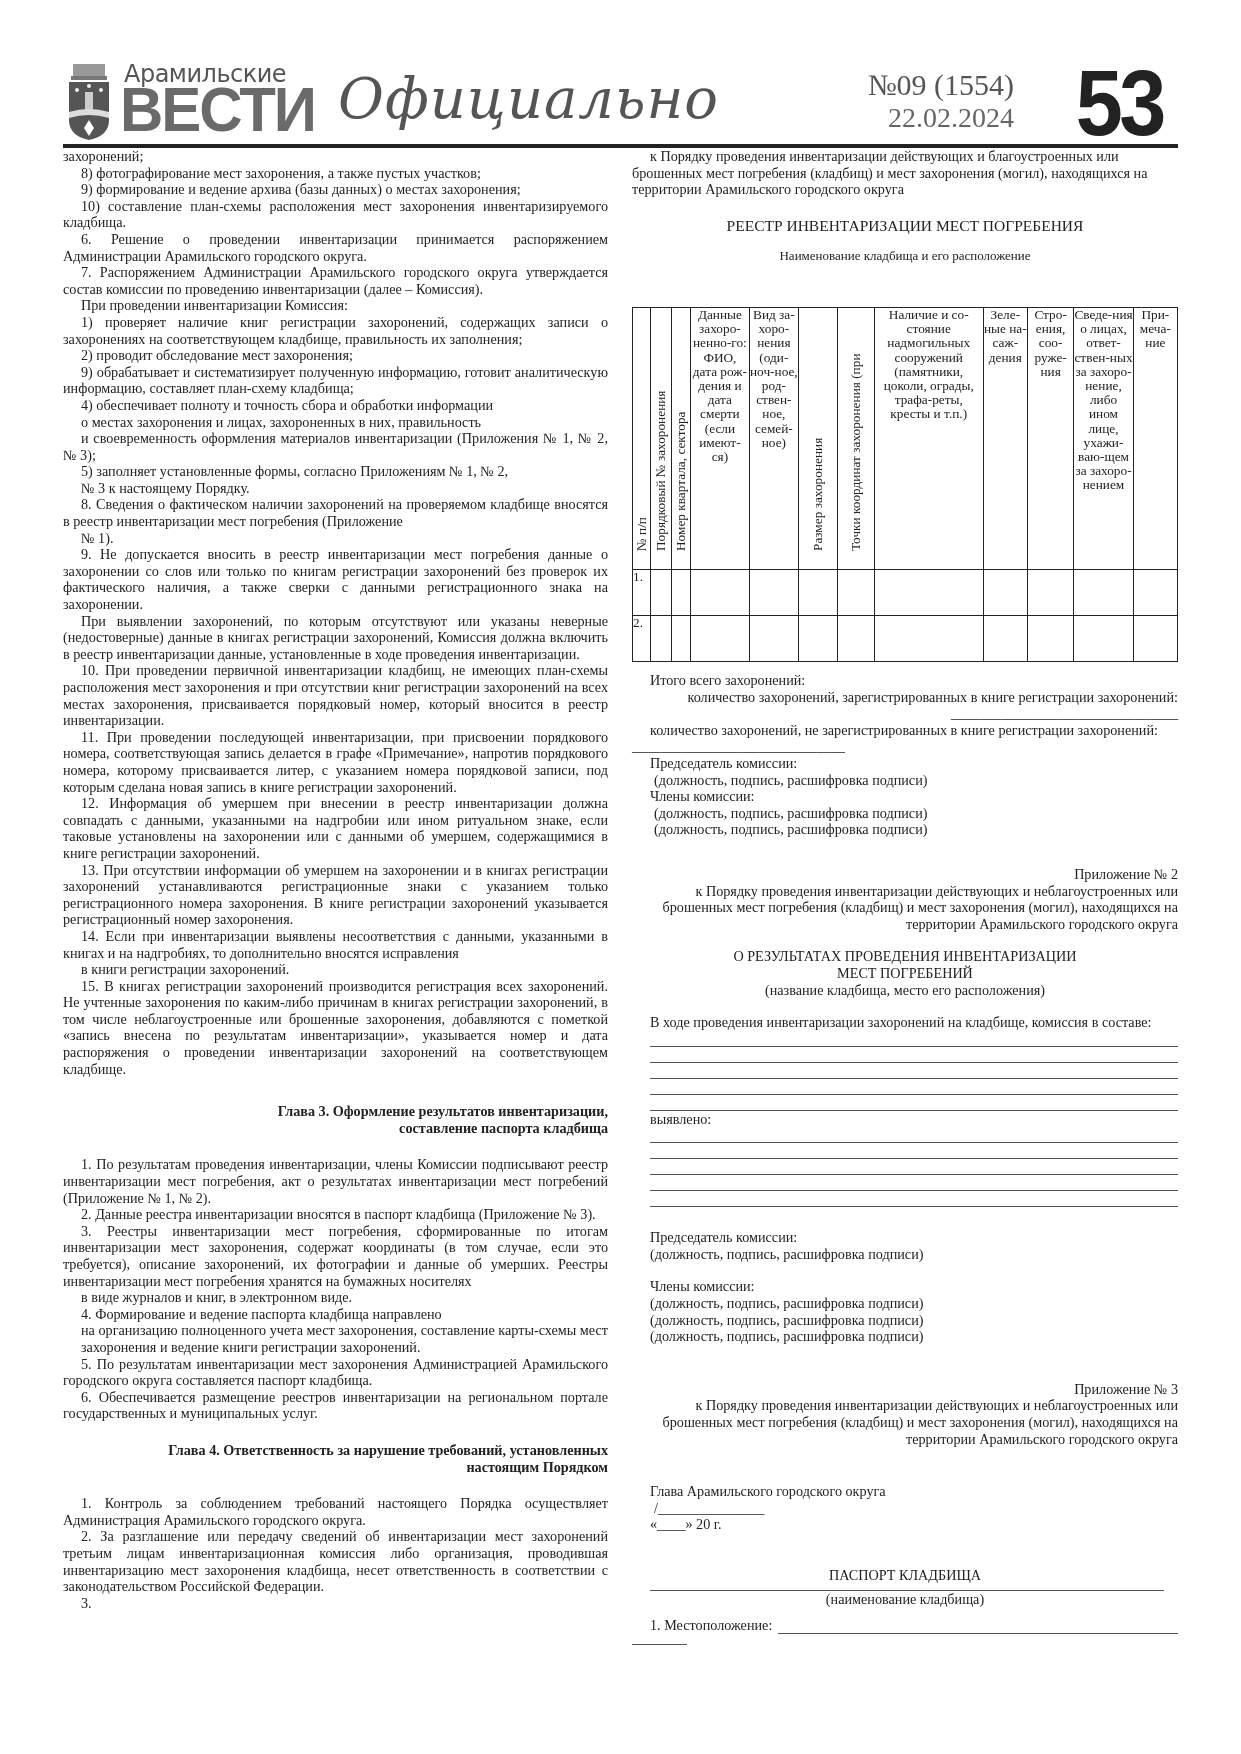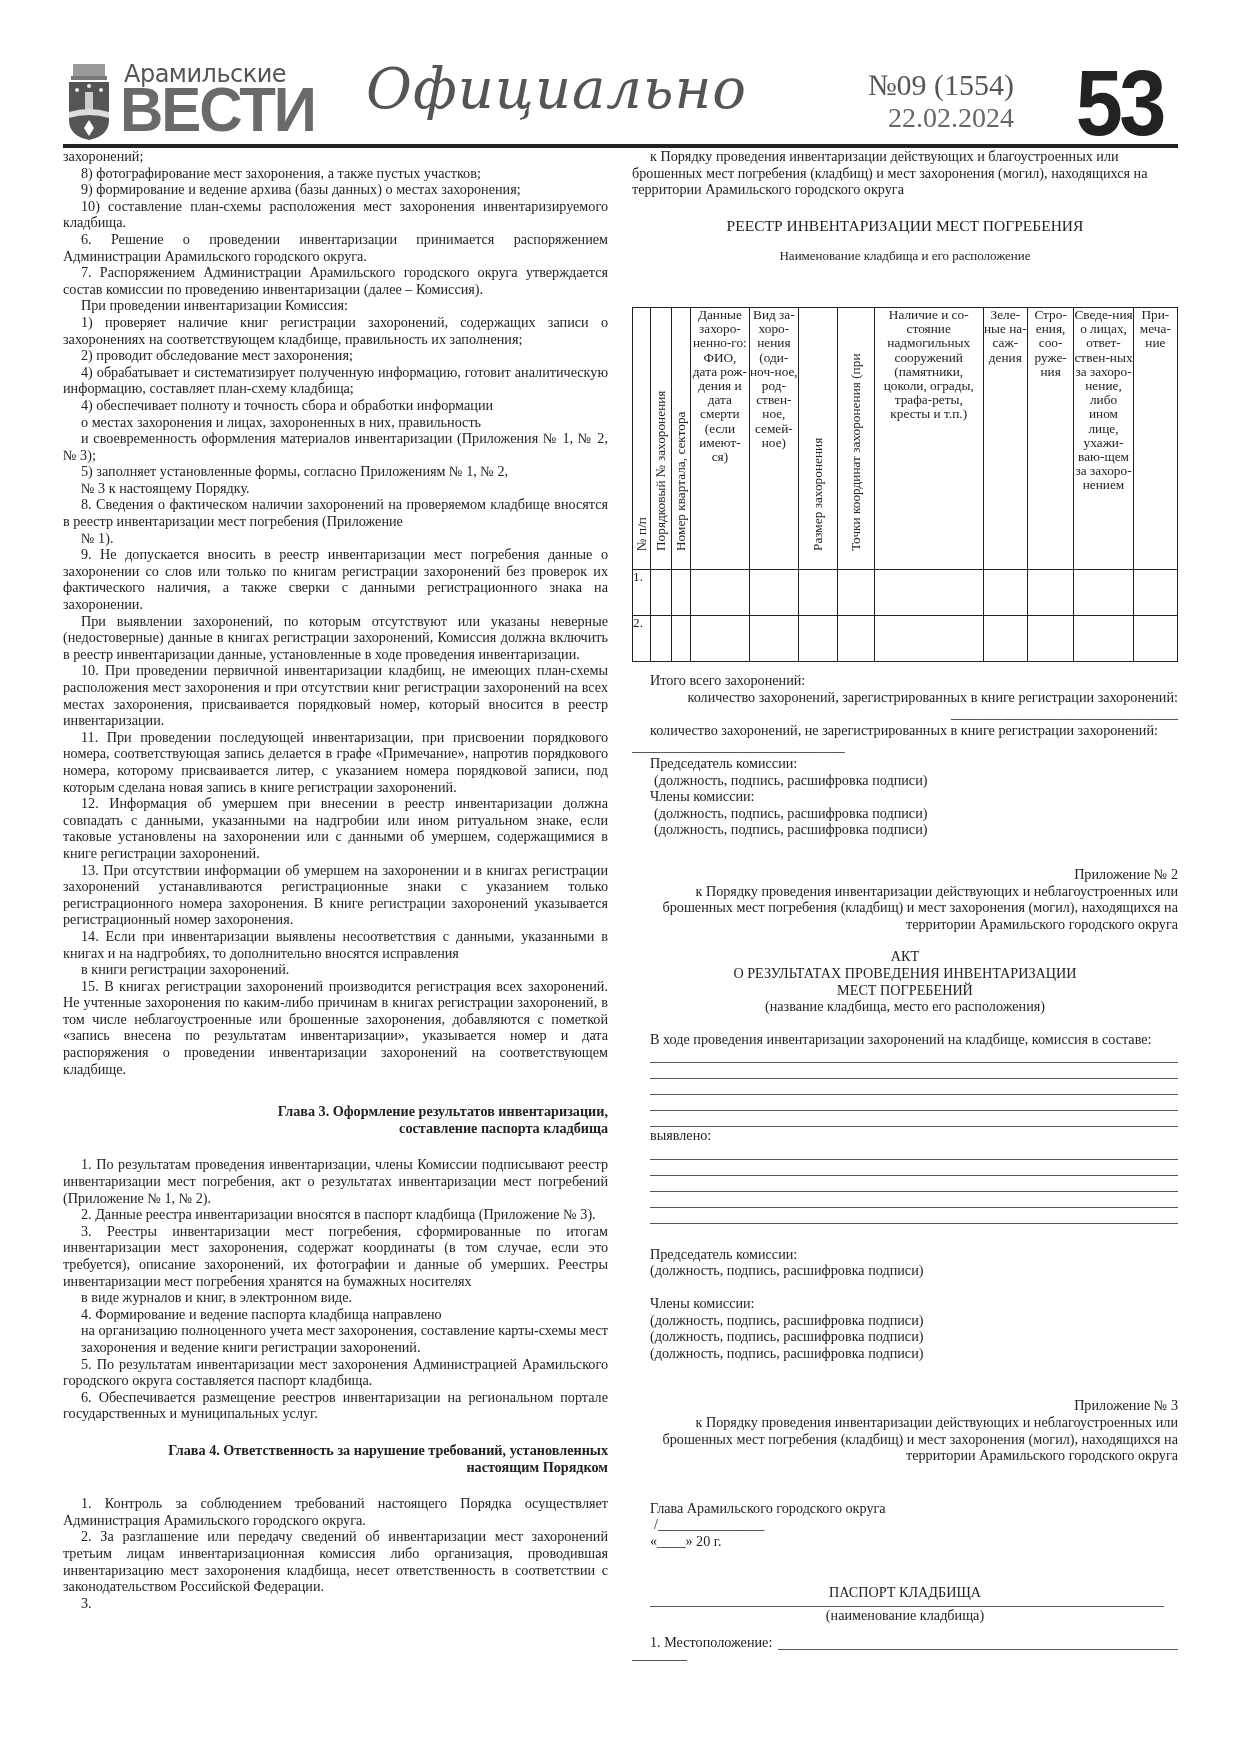--- a/index.html
+++ b/index.html
@@ -5,22 +5,22 @@
   html, body { margin:0; padding:0; background:#ffffff; }
   body { width:1241px; height:1754px; position:relative; overflow:hidden;
          font-family:"Liberation Serif","DejaVu Serif",serif; color:#222; }
   .masthead { position:absolute; left:0; top:0; width:1241px; height:148px; }
   .logo-crest { position:absolute; left:67px; top:62px; width:44px; height:80px; }
   .logo-top { position:absolute; left:124px; top:60px; font-family:"DejaVu Sans","Liberation Sans",sans-serif;
               font-size:24px; font-weight:normal; color:#555; letter-spacing:-0.5px; }
   .logo-big { position:absolute; left:120px; top:80px; font-family:"Liberation Sans","DejaVu Sans",sans-serif;
               font-size:60px; font-weight:bold; color:#6a6a6a; letter-spacing:-2px; line-height:60px;
               transform:scaleY(1.05); }
-  .section-title { position:absolute; left:338px; top:56px; font-family:"DejaVu Serif","Liberation Serif",serif;
-                   font-style:italic; font-size:56px; color:#555; letter-spacing:1px;margin-left:28px; }
+  .section-title { position:absolute; left:338px; top:66px; font-family:"DejaVu Serif","Liberation Serif",serif;
+                   font-style:italic; font-size:56px; color:#555; letter-spacing:1px; }
   .issue-no { position:absolute; left:868px; top:68px; font-size:30px; color:#555; }
   .issue-date { position:absolute; left:888px; top:102px; font-size:28px; color:#666; }
   .page-no { position:absolute; left:1072px; top:58px; font-family:"Liberation Sans",sans-serif;
              font-size:92px; font-weight:bold; color:#222; letter-spacing:-4px; line-height:90px; transform:scaleX(0.92); }
   .rule { position:absolute; left:63px; top:144px; width:1115px; height:4px; background:#222; }
 
   .col { position:absolute; font-size:14.2px; line-height:16.6px; text-align:justify; }
   .col-left { left:63px; top:148px; width:545px; }
   .col-right { left:632px; top:148px; width:546px; }
   .col p { margin:0; text-indent:18px; }
@@ -70,21 +70,21 @@
 <div class="col col-left">
   <p class="noind">захоронений;</p>
   <p>8) фотографирование мест захоронения, а также пустых участков;</p>
   <p>9) формирование и ведение архива (базы данных) о местах захоронения;</p>
   <p>10) составление план-схемы расположения мест захоронения инвентаризируемого кладбища.</p>
   <p>6. Решение о проведении инвентаризации принимается распоряжением Администрации Арамильского городского округа.</p>
   <p>7. Распоряжением Администрации Арамильского городского округа утверждается состав комиссии по проведению инвентаризации (далее – Комиссия).</p>
   <p>При проведении инвентаризации Комиссия:</p>
   <p>1) проверяет наличие книг регистрации захоронений, содержащих записи о захоронениях на соответствующем кладбище, правильность их заполнения;</p>
   <p>2) проводит обследование мест захоронения;</p>
-  <p>4) обрабатывает и систематизирует полученную информацию, готовит аналитическую информацию, составляет план-схему кладбища;</p>
+  <p>9) обрабатывает и систематизирует полученную информацию, готовит аналитическую информацию, составляет план-схему кладбища;</p>
   <p>4) обеспечивает полноту и точность сбора и обработки информации</p>
   <p class="ind2">о местах захоронения и лицах, захороненных в них, правильность</p>
   <p>и своевременность оформления материалов инвентаризации (Приложения № 1, № 2, № 3);</p>
   <p>5) заполняет установленные формы, согласно Приложениям № 1, № 2,</p>
   <p class="ind2">№ 3 к настоящему Порядку.</p>
   <p>8. Сведения о фактическом наличии захоронений на проверяемом кладбище вносятся в реестр инвентаризации мест погребения (Приложение</p>
   <p class="ind2">№ 1).</p>
   <p>9. Не допускается вносить в реестр инвентаризации мест погребения данные о захоронении со слов или только по книгам регистрации захоронений без проверок их фактического наличия, а также сверки с данными регистрационного знака на захоронении.</p>
   <p>При выявлении захоронений, по которым отсутствуют или указаны неверные (недостоверные) данные в книгах регистрации захоронений, Комиссия должна включить в реестр инвентаризации данные, установленные в ходе проведения инвентаризации.</p>
   <p>10. При проведении первичной инвентаризации кладбищ, не имеющих план-схемы расположения мест захоронения и при отсутствии книг регистрации захоронений на всех местах захоронения, присваивается порядковый номер, который вносится в реестр инвентаризации.</p>
@@ -201,21 +201,20 @@
   <p>Председатель комиссии:</p>
   <p style="text-indent:22px">(должность, подпись, расшифровка подписи)</p>
   <p>Члены комиссии:</p>
   <p style="text-indent:22px">(должность, подпись, расшифровка подписи)</p>
   <p style="text-indent:22px">(должность, подпись, расшифровка подписи)</p>
 
   <div class="gap" style="height:28px"></div>
   <p class="right">Приложение № 2</p>
   <p class="right" style="padding-left:14px">к Порядку проведения инвентаризации действующих и неблагоустроенных или брошенных мест погребения (кладбищ) и мест захоронения (могил), находящихся на территории Арамильского городского округа</p>
   <div class="gap" style="height:16px"></div>
-  <p class="center">АКТ</p>
   <p class="center">О РЕЗУЛЬТАТАХ ПРОВЕДЕНИЯ ИНВЕНТАРИЗАЦИИ</p>
   <p class="center">МЕСТ ПОГРЕБЕНИЙ</p>
   <p class="center">(название кладбища, место его расположения)</p>
   <div class="gap" style="height:16px"></div>
   <p style="text-indent:18px;text-align:left;padding-left:18px;text-indent:0">В ходе проведения инвентаризации захоронений на кладбище, комиссия в составе:</p>
   <div class="lines" style="margin-left:18px">
     <div></div>
       <div></div>
       <div></div>
       <div></div>

